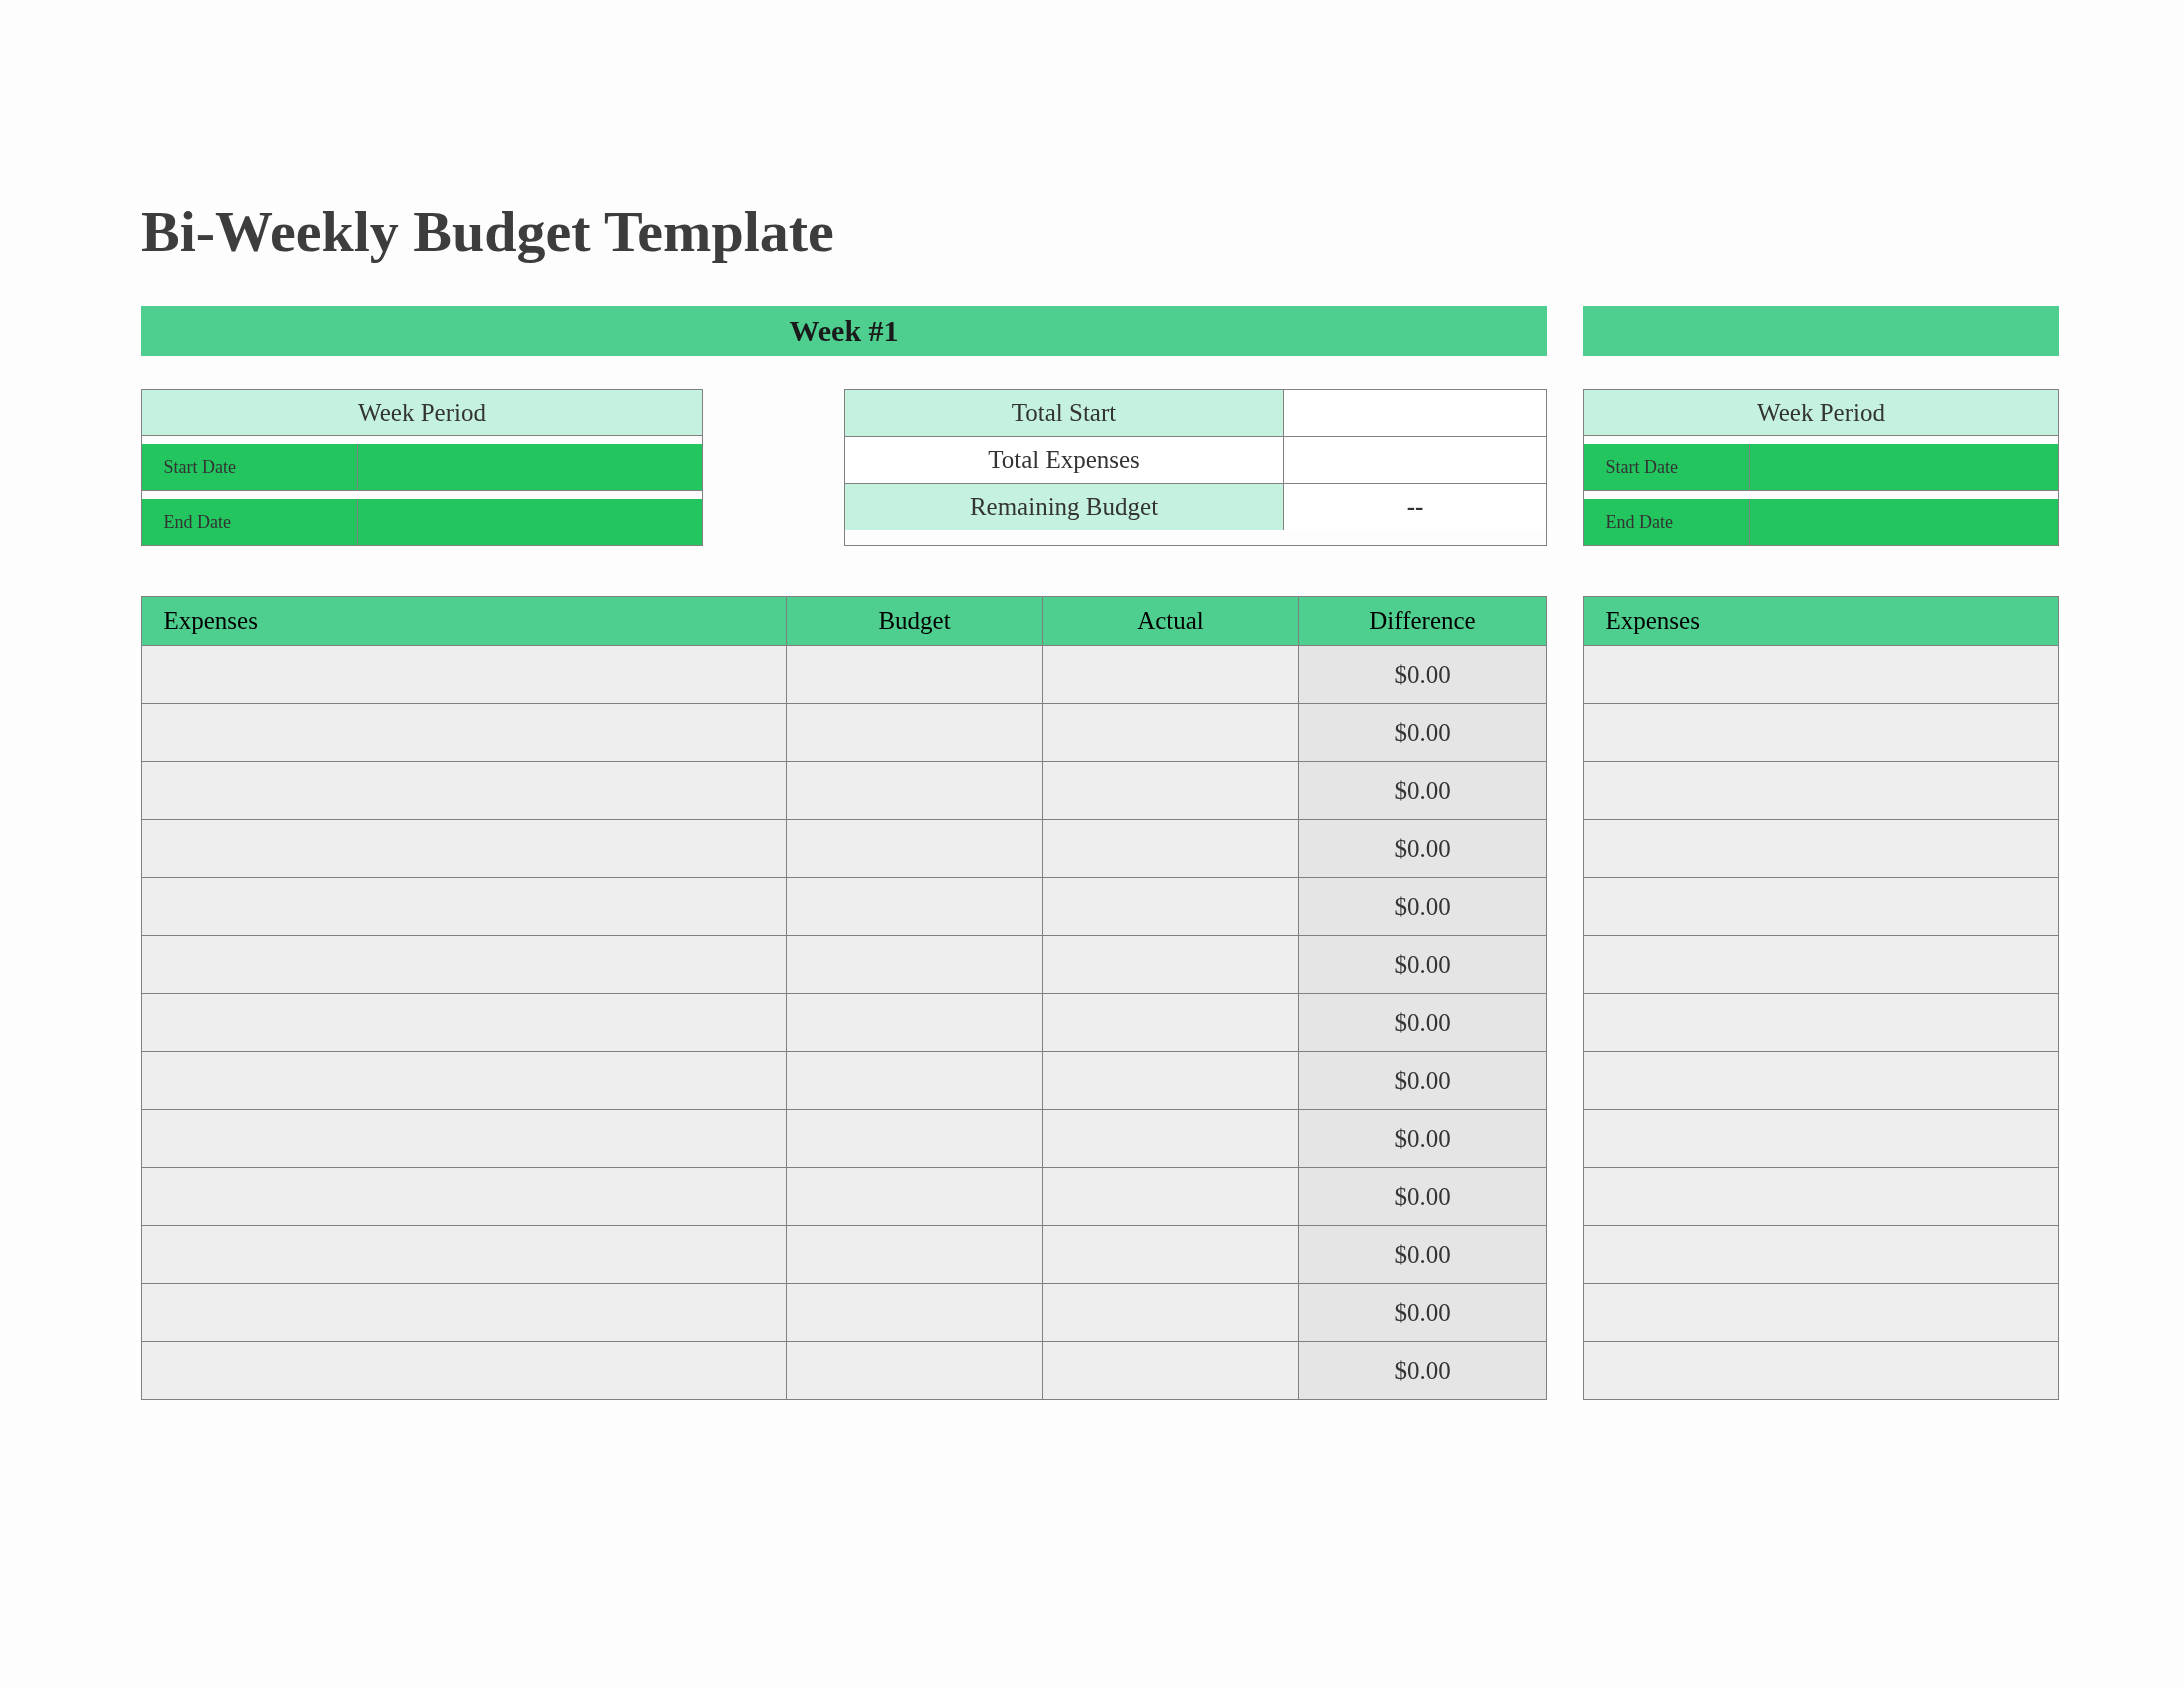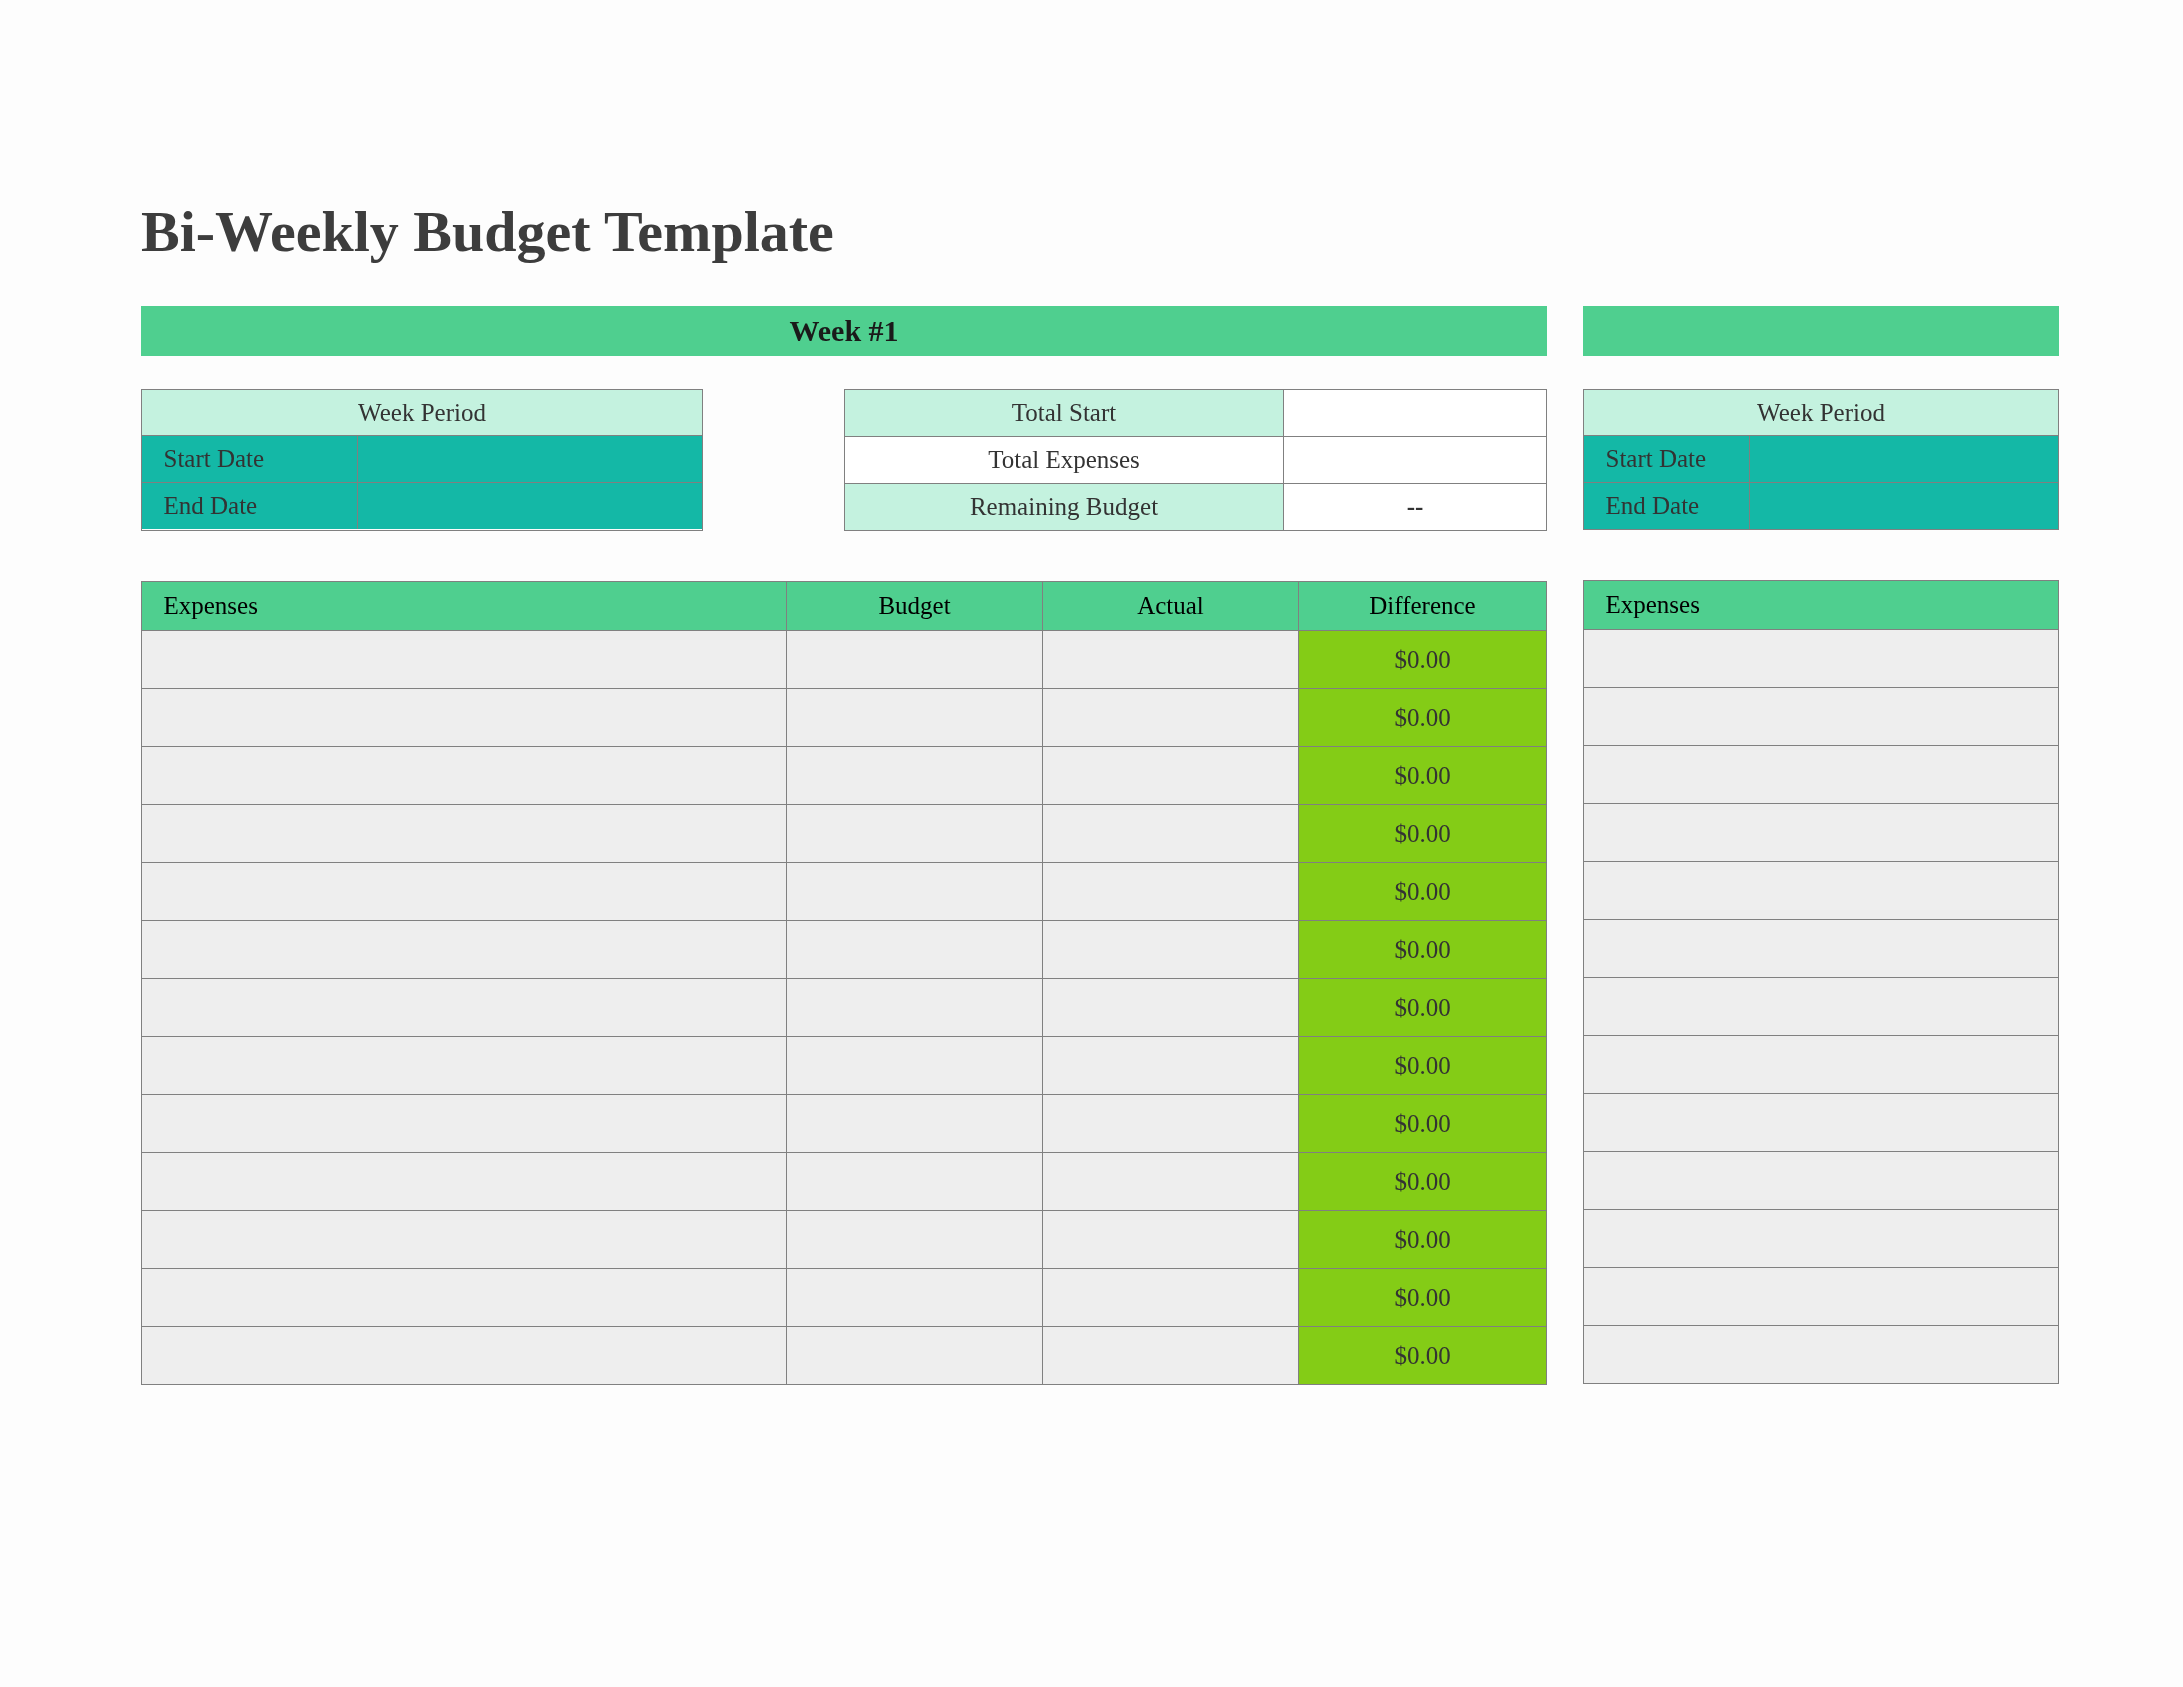--- a/index.html
+++ b/index.html
@@ -59,24 +59,25 @@
     text-align: center;
     font-size: 25px;
   }
   .box .body-row {
     display: flex;
   }
   .box .body-row + .body-row { border-top: 1.7px solid #808080; }
   .box .body-cell {
     height: 46px;
     line-height: 46px;
-    font-size: 25px;
+    font-size: 18px;
     padding: 0 11.6px;
     text-align: left;
-    background: #14b8a6;
+    background: #22c55e;
+    margin-top: 8px;
   }
   .box .body-cell + .body-cell { border-left: 1.7px solid #808080; }
 
   
   .week-period { width: 562px; }
   .week-period .hdr-cell { width: 100%; }
   .week-period .label { width: 215px; text-align: left; padding-left: 21.5px; }
   .week-period .val   { flex: 1; }
 
   
@@ -129,21 +130,21 @@
     height: 58px;
     line-height: 58px;
     font-size: 25px;
   }
   .exp-body .c {
     background: #eeeeee;
     border-right: 1.7px solid #808080;
     padding: 0 8.3px;
     text-align: center;
   }
-  .exp-body .c:last-child { border-right: none; background: #84cc16; }
+  .exp-body .c:last-child { border-right: none; background: #e5e5e5; }
   .exp-body .c.first { text-align: left; }
 
   
   .col-left .w-exp  { width: 645px; }
   .col-left .w-bud  { width: 256px; }
   .col-left .w-act  { width: 256px; }
   .col-left .w-dif  { flex: 1; }
 
   
   .col-right .week-period { width: 100%; }

